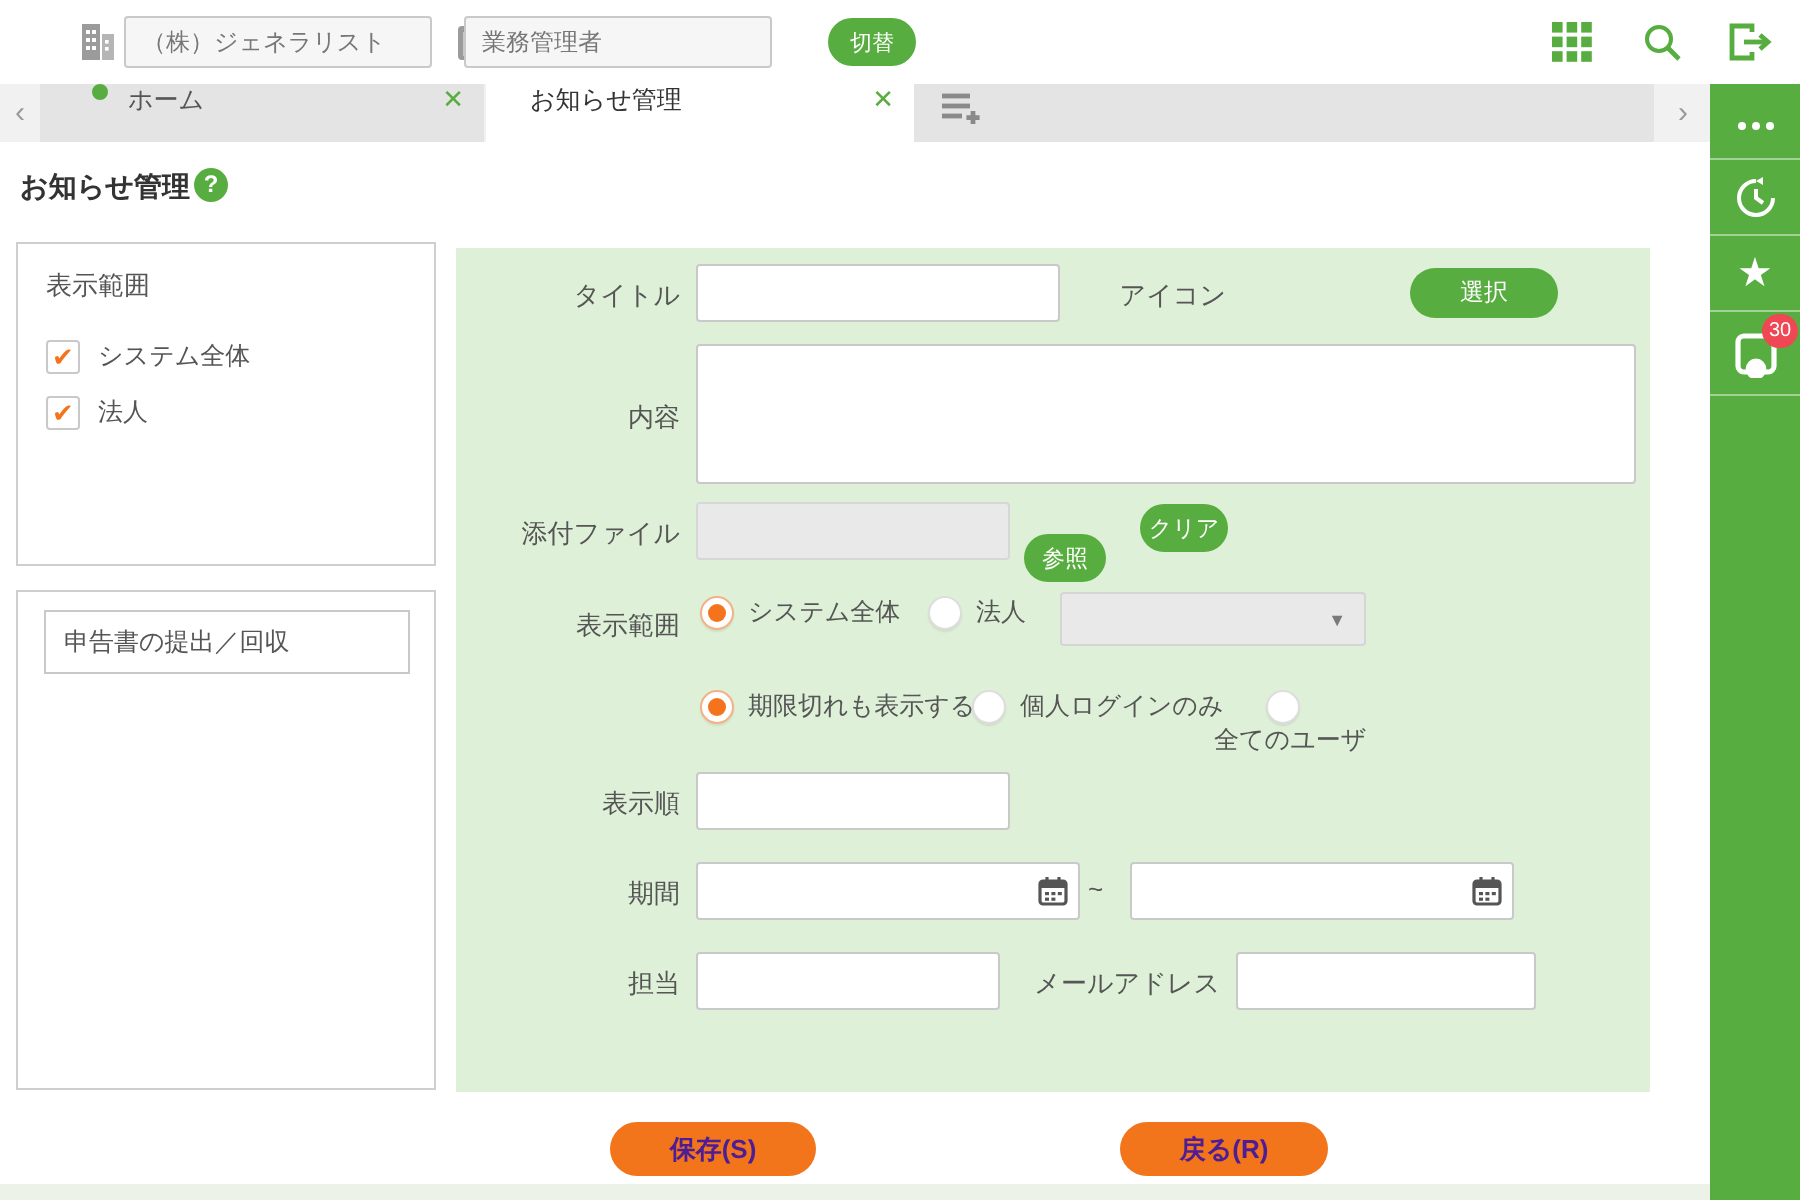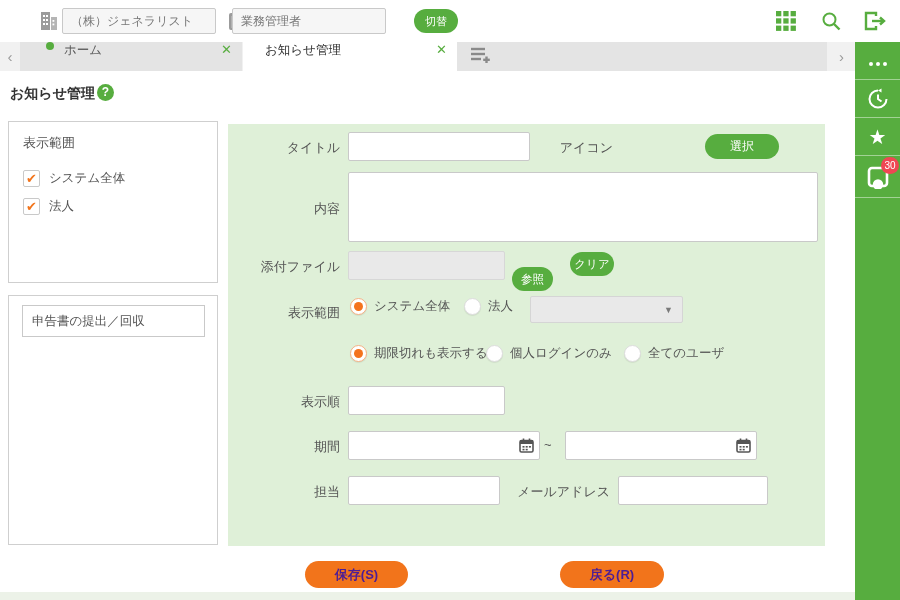--- a/index.html
+++ b/index.html
@@ -226,21 +226,21 @@
     </div>
 
     <div class="radio-row" style="left:122px; top:221px;">
       <span class="radio sel"></span>
       <span class="radio-label">期限切れも表示する</span>
     </div>
     <div class="radio-row" style="left:258px; top:221px;text-align:center;">
       <span class="radio"></span>
       <span class="radio-label">個人ログインのみ</span>
     </div>
-    <div class="radio-row" style="left:396px; top:221px;">
+    <div class="radio-row" style="left:372px; top:221px;flex-direction:column;">
       <span class="radio"></span>
       <span class="radio-label">全てのユーザ</span>
     </div>
 
     <span class="flabel" style="top:269px;">表示順</span>
     <input class="inp" style="left: 120px; top: 262px; width: 157px;" value="">
 
     <span class="flabel" style="top:314px;">期間</span>
     <input class="inp" style="left: 120px; top: 307px; width: 192px; padding-right: 26px;" value="">
     <span class="cal-icon" style="left:291px; top:314px;">

